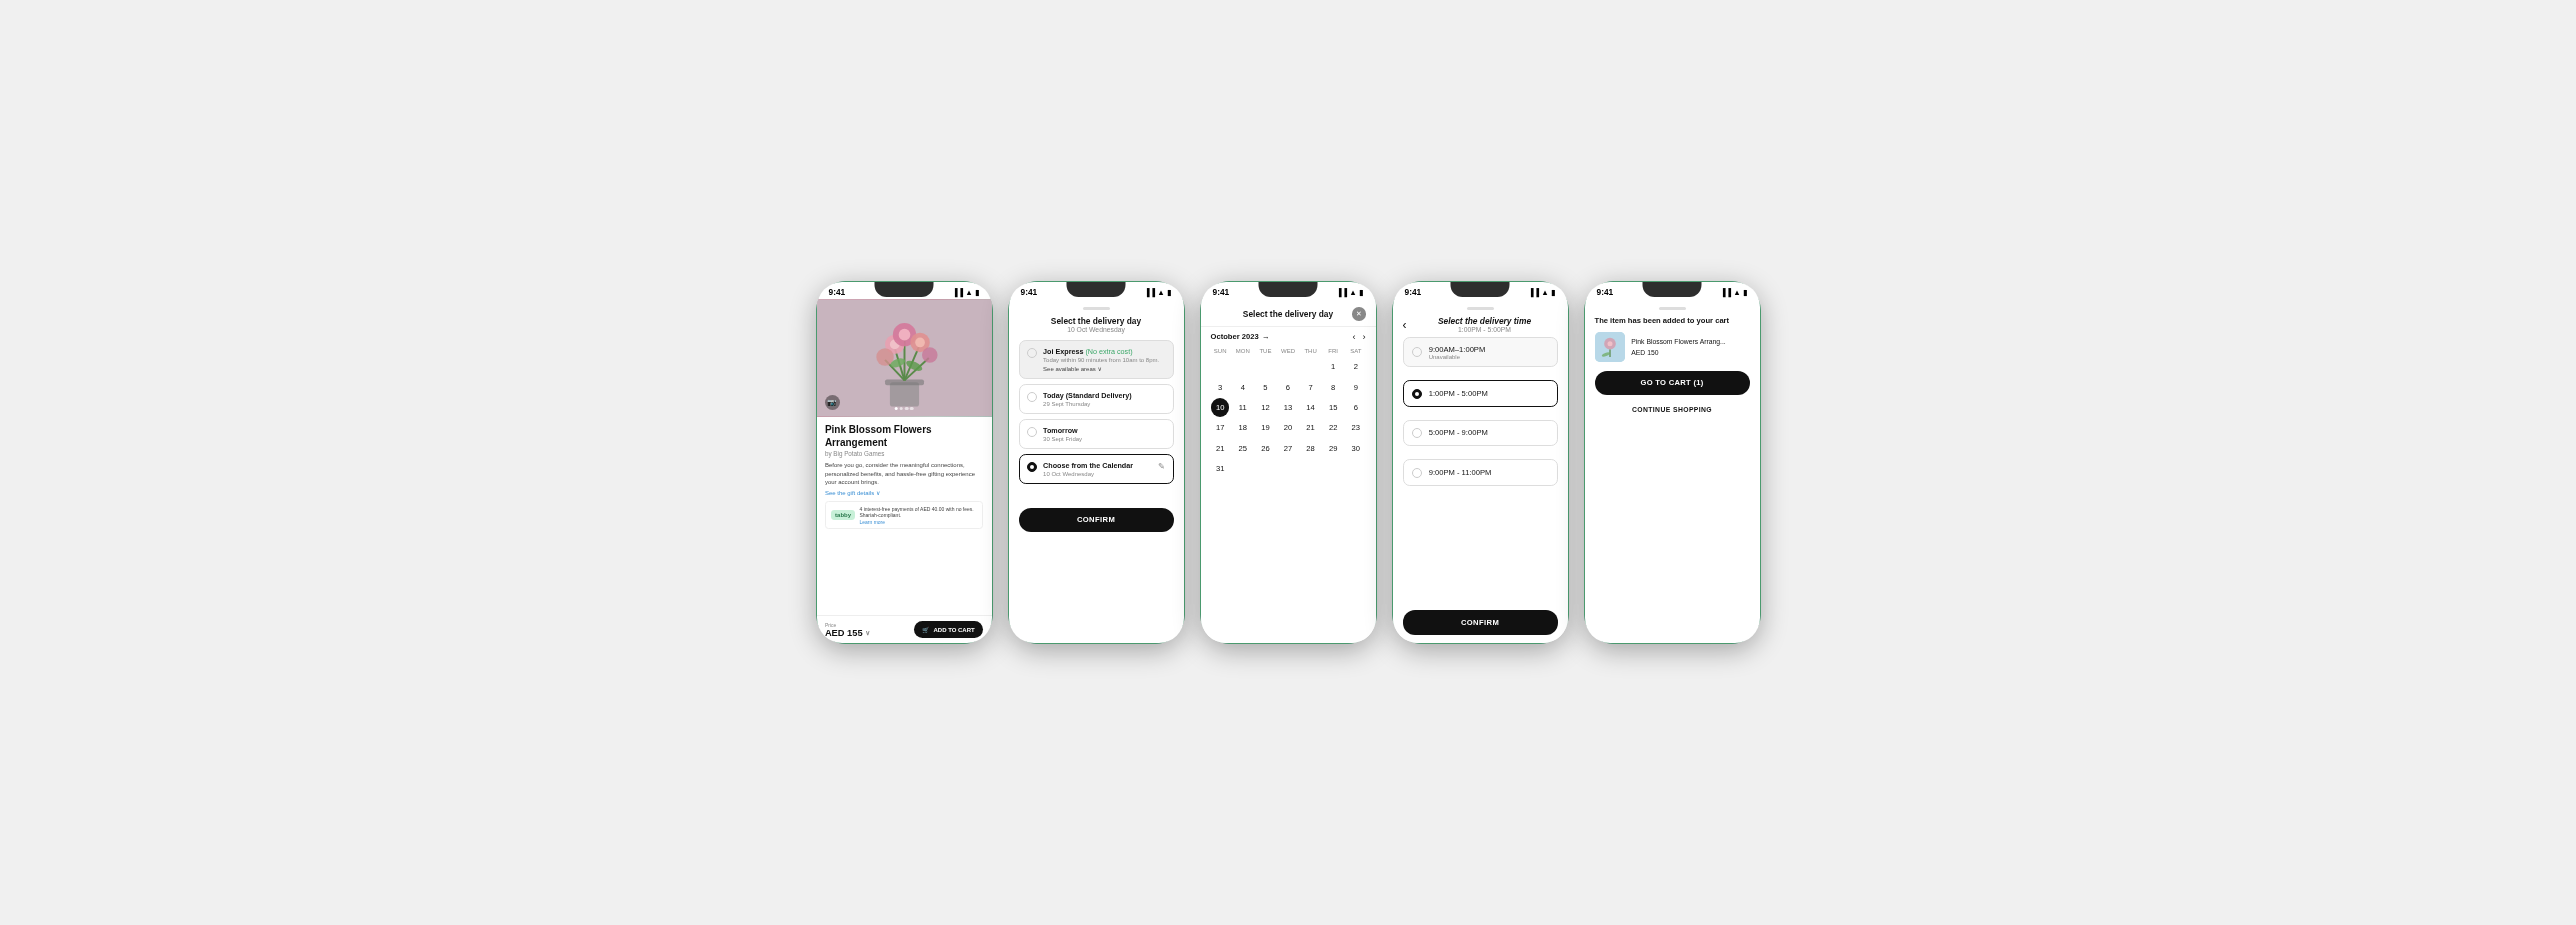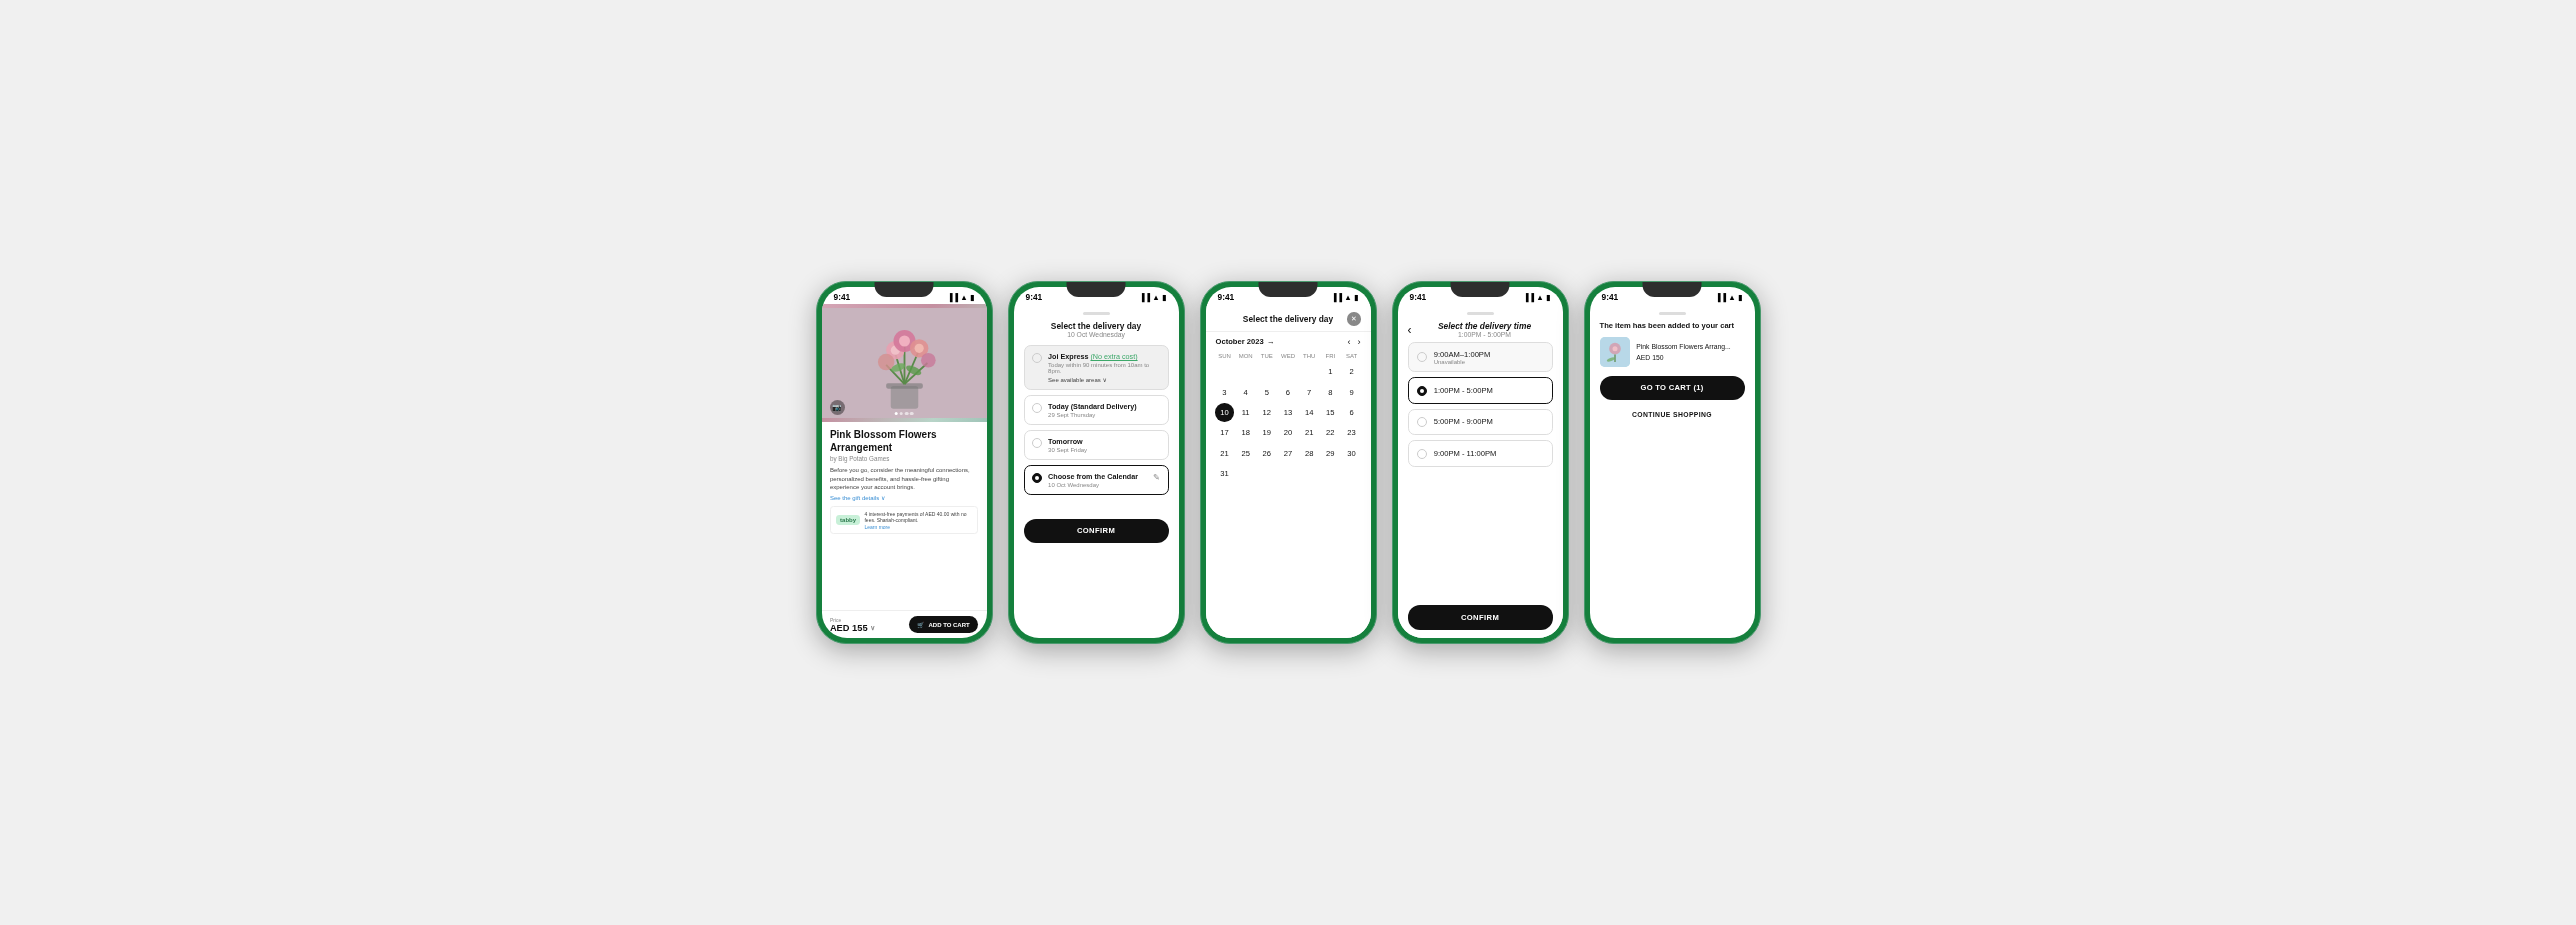--- a/index.html
+++ b/index.html
@@ -14,23 +14,22 @@
     }
     .phones-container {
       display: flex;
       gap: 15px;
       align-items: center;
     }
     
     .phone {
       width: 177px;
       height: 363px;
-      background: #15803d;
+      background: #0c4a6e;
       border-radius: 30px;
-      padding: 5px;
       position: relative;
       box-shadow: 0 6.8px 27px rgba(0,0,0,0.3);
       border: 1.7px solid #4a9a6e;
     }
     .phone-inner {
       width: 100%;
       height: 100%;
       background: #fff;
       border-radius: 25px;
       overflow: hidden;
@@ -237,21 +236,21 @@
       margin-top: 0.8px;
       display: flex; align-items: center; justify-content: center;
     }
     .radio-circle.filled {
       border-color: #111;
       background: #111;
     }
     .radio-dot { width: 4.2px; height: 4.2px; border-radius: 50%; background: #fff; }
     .option-content { flex: 1; }
     .option-name { font-size: 7.2px; font-weight: 600; color: #111; }
-    .option-name .free { color: #3da86a; font-weight: 500; text-decoration: underline; }
+    .option-name .free { color: #3da86a; font-weight: 500; }
     .option-detail { font-size: 6px; color: #888; margin-top: 0.8px; }
     .see-areas { font-size: 6px; color: #444; margin-top: 2.5px; display: flex; align-items: center; gap: 1.7px; }
     .option-icon { font-size: 8.4px; color: #888; }
     .express-option { background: #f0f0f0; }
     .confirm-btn {
       background: #111;
       color: #fff;
       border: none;
       border-radius: 12px;
       width: 100%;
@@ -357,21 +356,21 @@
       margin-bottom: 3.4px;
     }
     .back-btn { font-size: 12px; color: #111; cursor: pointer; }
     .time-sheet-titles { flex: 1; text-align: center; }
     .time-sheet-title { font-size: 8.4px; font-weight: 700; color: #111; font-style: italic; }
     .time-sheet-subtitle { font-size: 6.8px; color: #888; }
     .time-option {
       border: 0.8px solid #ddd;
       border-radius: 6.8px;
       padding: 6.8px 8.4px;
-      margin-bottom: 5px;
+      margin-bottom: 13px;
       display: flex;
       align-items: center;
       gap: 6.8px;
     }
     .time-option.selected {
       border-color: #111;
       border-width: 1.7px;
     }
     .time-option.unavailable {
       background: #f8f8f8;

